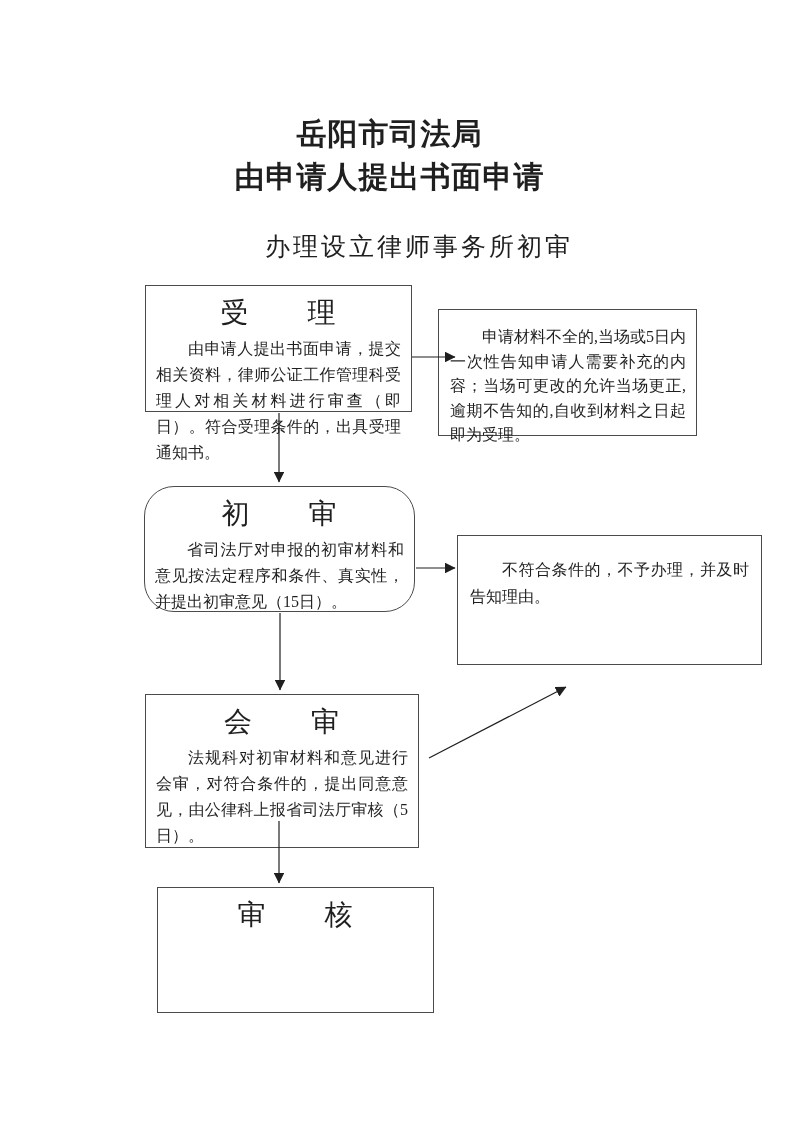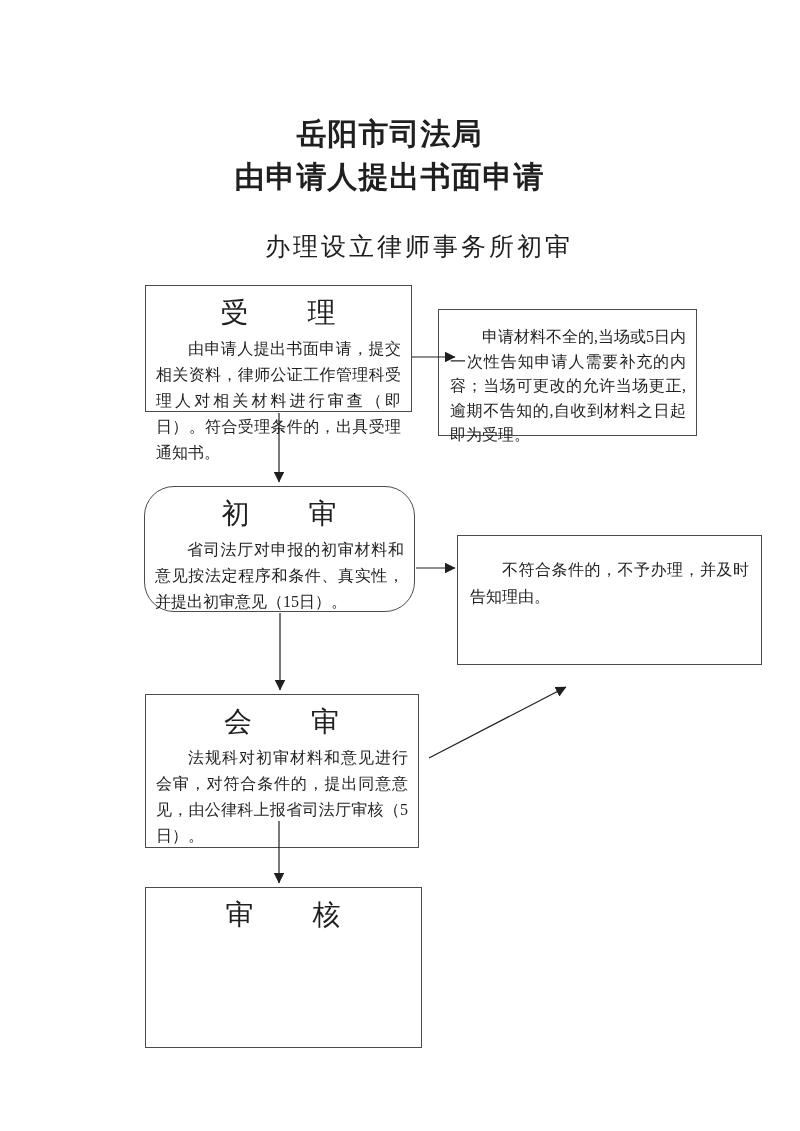--- a/index.html
+++ b/index.html
@@ -60,21 +60,21 @@
     font-size:16px;
     text-align:justify;
     text-indent:2em;
   }
   .note-1{padding:15px 10px 0 11px;line-height:24.5px;}
   .note-2{padding:20px 12px 0 12px;line-height:27px;}
   
   .box-accept        {left:145px;top:285px;width:267px;height:127px;}
   .box-initial       {left:144px;top:486px;width:271px;height:126px;border-radius:30px;}
   .box-joint         {left:145px;top:694px;width:274px;height:154px;}
-  .box-final         {left:145px;top:887px;width:277px;height:161px;}
+  .box-final         {left:157px;top:887px;width:277px;height:126px;}
   .note-incomplete   {left:438px;top:286px;width:259px;height:127px;margin-top:23px;}
   .note-reject       {left:457px;top:535px;width:305px;height:130px;}
   .arrow-layer{
     position:absolute;left:0;top:0;width:800px;height:1131px;
     pointer-events:none;
   }
   .arrow-layer line{stroke:var(--arrow);stroke-width:1.2;}
   .arrow-layer .head{fill:var(--arrow);}
 </style>
 </head>

